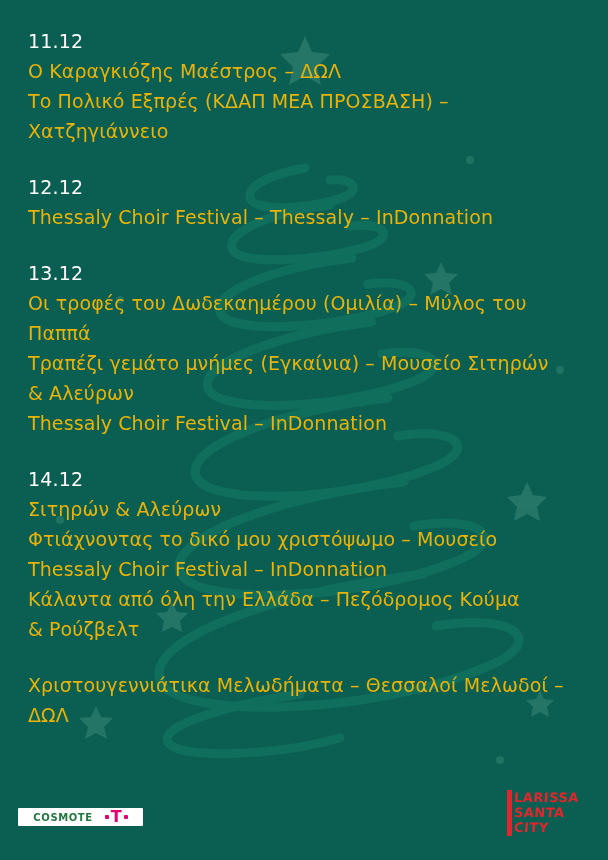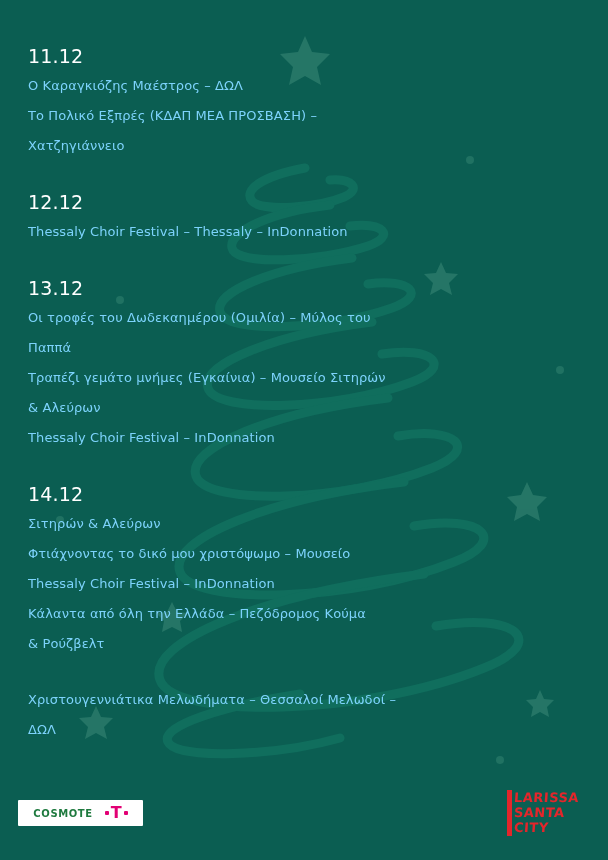--- a/index.html
+++ b/index.html
@@ -35,56 +35,55 @@
   
   #content {
     position: absolute;
     left: 0;
     top: 0;
     width: 608px;
     height: 800px;
     padding: 26px 28px 0 28px;
     box-sizing: border-box;
     color: #ffffff;
-    margin-top: 15px;
   }
 
   .day-block {
     margin-bottom: 26px;
   }
   .day-date {
     font-size: 19px;
     line-height: 30px;
     font-weight: normal;
     color: #ffffff;
     letter-spacing: 0.2px;
   }
   .event-line {
-    font-size: 13px;
+    font-size: 19px;
     line-height: 30px;
-    color: #7dd3fc;
+    color: #eab308;
     letter-spacing: 0.1px;
   }
 
   
   #footer {
     position: absolute;
     left: 0;
     bottom: 0;
     width: 608px;
     height: 60px;
     background: #0b5e52;
   }
 
   #sponsor-strip {
     position: absolute;
     left: 18px;
     bottom: 34px;
     width: 125px;
-    height: 26px;
+    height: 18px;
     background: #ffffff;
     border-radius: 1px;
     display: flex;
     align-items: center;
     justify-content: center;
     gap: 12px;
   }
   .cosmote-text {
     font-size: 10px;
     letter-spacing: 0.6px;

